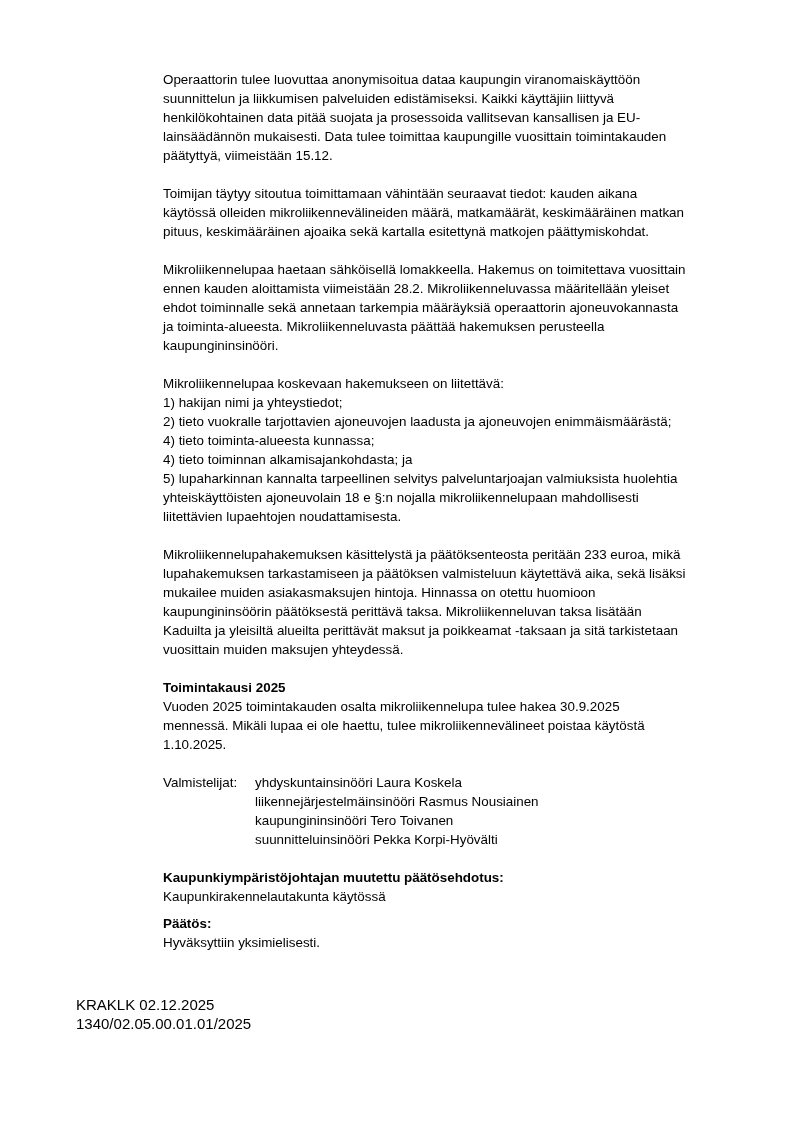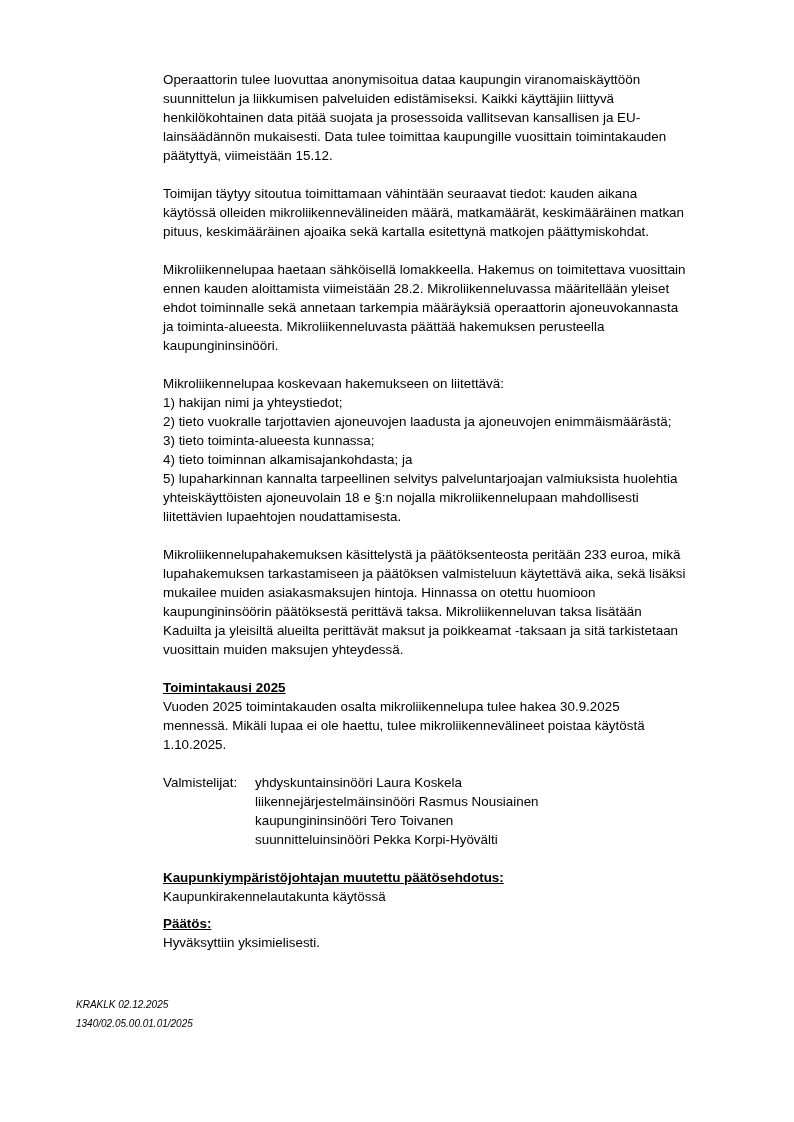--- a/index.html
+++ b/index.html
@@ -3,25 +3,25 @@
 <meta charset="utf-8">
 <style>
   html, body { margin:0; padding:0; background:#ffffff; }
   body { width:794px; height:1122px; position:relative; overflow:hidden;
          font-family:"Liberation Sans", sans-serif; color:#000; }
   .page { position:absolute; left:0; top:0; width:794px; height:954px; background:#fff; }
   .body-text { position:absolute; left:163px; top:70px; width:580px;
                font-size:13.4px; line-height:19px; }
   .para { margin:0 0 19px 0; }
   .line { display:block; white-space:nowrap; }
-  .heading { font-weight:bold; display:block; white-space:nowrap;text-decoration:underline; }
+  .heading { font-weight:bold; display:block; white-space:nowrap; }
   .prep-row { display:flex; white-space:nowrap; }
   .prep-label { width:92px; flex:none; }
   .prep-indent { padding-left:92px; display:block; white-space:nowrap; }
-  .footer { position:absolute; left:76px; top:995px; font-size:10px; line-height:19px;font-style:italic; }
+  .footer { position:absolute; left:76px; top:995px; font-size:15px; line-height:19px; }
 </style>
 </head>
 <body>
 
 <div class="page">
   <div class="body-text">
 
     <div class="para">
       <span class="line">Operaattorin tulee luovuttaa anonymisoitua dataa kaupungin viranomaiskäyttöön</span>
       <span class="line">suunnittelun ja liikkumisen palveluiden edistämiseksi. Kaikki käyttäjiin liittyvä</span>
@@ -41,21 +41,21 @@
       <span class="line">ennen kauden aloittamista viimeistään 28.2. Mikroliikenneluvassa määritellään yleiset</span>
       <span class="line">ehdot toiminnalle sekä annetaan tarkempia määräyksiä operaattorin ajoneuvokannasta</span>
       <span class="line">ja toiminta-alueesta. Mikroliikenneluvasta päättää hakemuksen perusteella</span>
       <span class="line">kaupungininsinööri.</span>
     </div>
 
     <div class="para">
       <span class="line">Mikroliikennelupaa koskevaan hakemukseen on liitettävä:</span>
       <span class="line">1) hakijan nimi ja yhteystiedot;</span>
       <span class="line">2) tieto vuokralle tarjottavien ajoneuvojen laadusta ja ajoneuvojen enimmäismäärästä;</span>
-      <span class="line">3) tieto toiminta-alueesta kunnassa;</span>
+      <span class="line">4) tieto toiminta-alueesta kunnassa;</span>
       <span class="line">4) tieto toiminnan alkamisajankohdasta; ja</span>
       <span class="line">5) lupaharkinnan kannalta tarpeellinen selvitys palveluntarjoajan valmiuksista huolehtia</span>
       <span class="line">yhteiskäyttöisten ajoneuvolain 18 e §:n nojalla mikroliikennelupaan mahdollisesti</span>
       <span class="line">liitettävien lupaehtojen noudattamisesta.</span>
     </div>
 
     <div class="para">
       <span class="line">Mikroliikennelupahakemuksen käsittelystä ja päätöksenteosta peritään 233 euroa, mikä</span>
       <span class="line">lupahakemuksen tarkastamiseen ja päätöksen valmisteluun käytettävä aika, sekä lisäksi</span>
       <span class="line">mukailee muiden asiakasmaksujen hintoja. Hinnassa on otettu huomioon</span>

